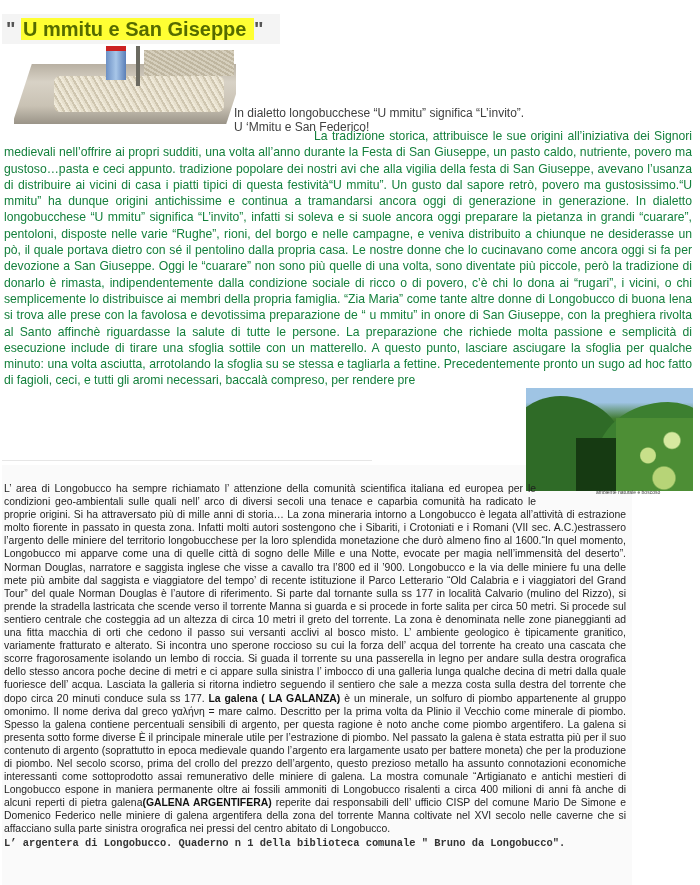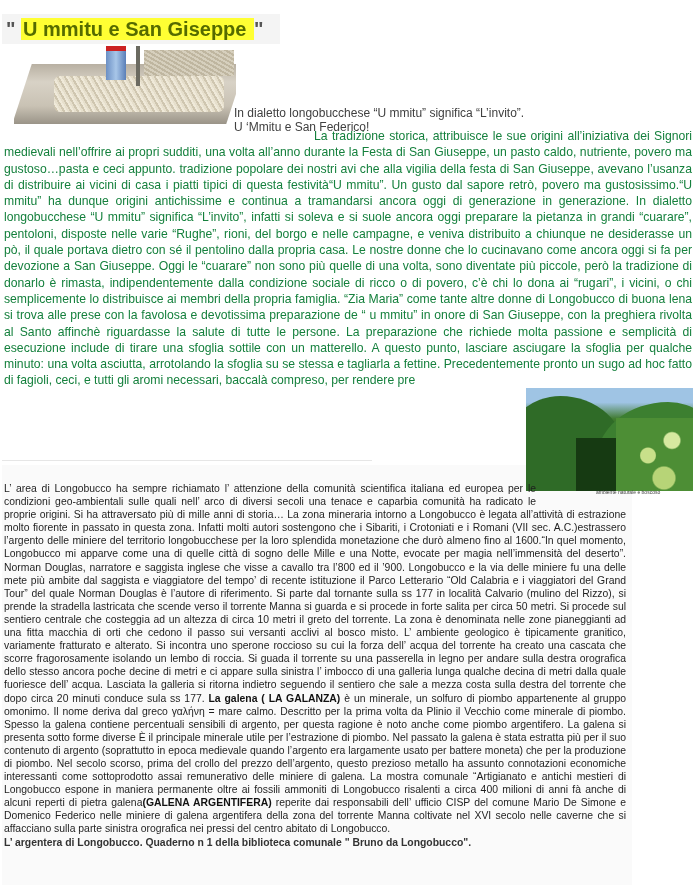--- a/index.html
+++ b/index.html
@@ -28,21 +28,21 @@
   .photo2 .leaves { position: absolute; left: 90px; top: 30px; width: 80px; height: 75px; background: radial-gradient(circle at 40% 50%,#c8e08a 0 12%,transparent 14%),radial-gradient(circle at 70% 30%,#d6e9a0 0 10%,transparent 12%),radial-gradient(circle at 60% 80%,#b7d477 0 14%,transparent 16%),#4d8e35; }
   .photo2 .valley { position: absolute; left: 50px; top: 50px; width: 40px; height: 60px; background: #163a12; }
   .caption2 { position: absolute; left: 596px; top: 489px; font-size: 5px; color: #444; white-space: nowrap; }
 
   .divider { position: absolute; left: 2px; top: 460px; width: 370px; height: 1px; background: #e6e6e6; }
 
   .body2-wrap { position: absolute; left: 2px; top: 465px; width: 630px; height: 420px; background: #fafafa; }
   .body2 { position: absolute; left: 4px; top: 482px; width: 622px; font-size: 10.4px; line-height: 13.1px; text-align: justify; color: #1e1e1e; }
   .body2 .float-gap { float: right; width: 90px; height: 26px; }
   .body2 b { color: #111; }
-  .credit { font-weight: bold; color: #333; }
+  .credit { font-weight: bold; color: #333; font-family: Liberation Mono, monospace; }
 </style>
 </head>
 <body>
 
 <div class="title-wrap">
   <div class="title"><span>" </span><span class="hl">U mmitu e San Giseppe </span><span>"</span></div>
 </div>
 
 <div class="photo1" title="pasta preparation on wooden board">
   <div class="board"></div>

